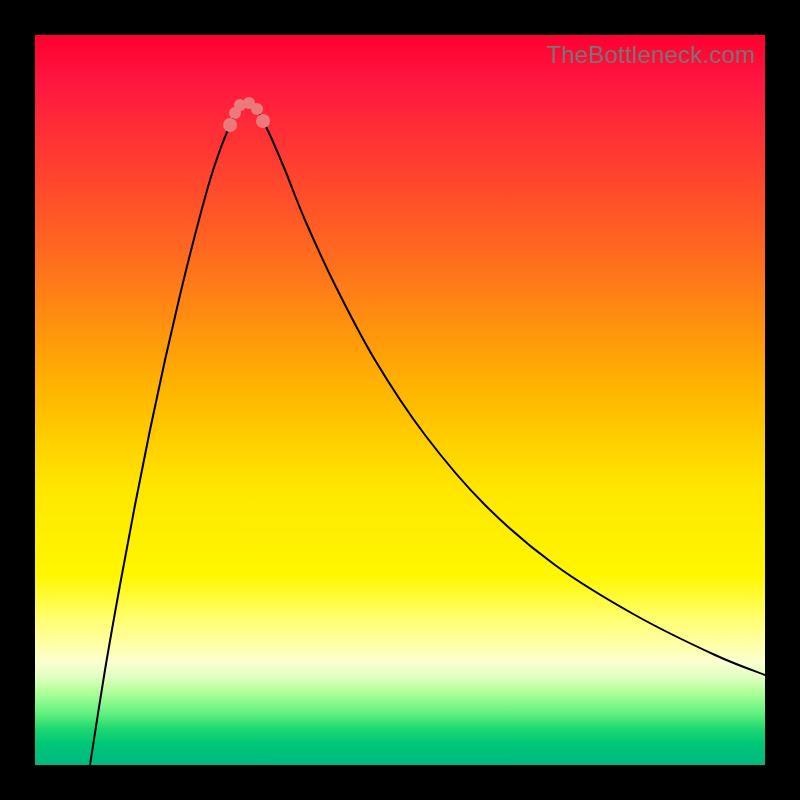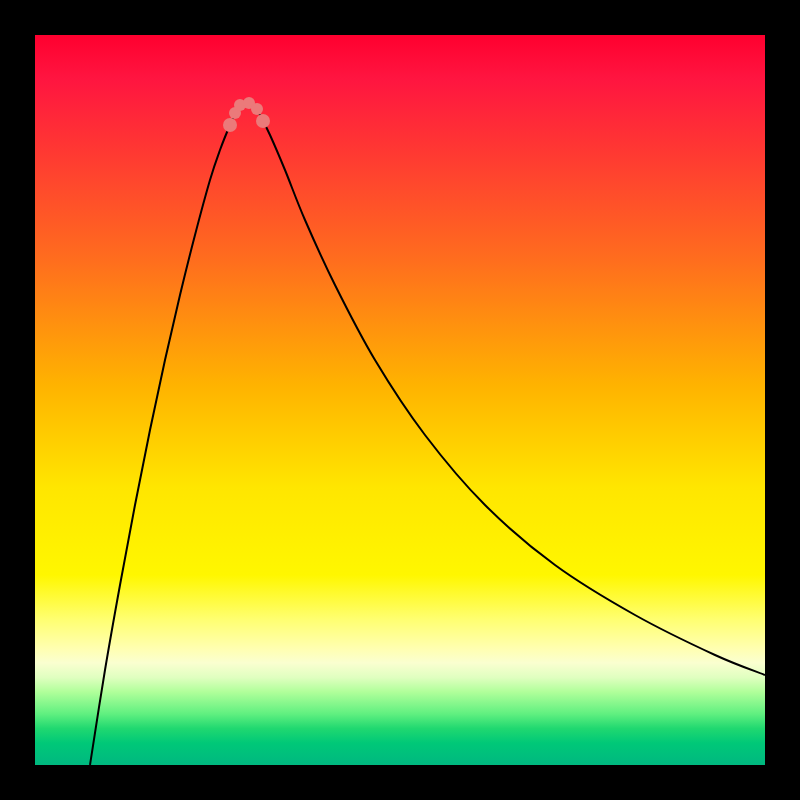--- a/index.html
+++ b/index.html
@@ -67,20 +67,21 @@
   .dot {
     fill: #eb7a7a;
     stroke: none;
   }
 </style>
 </head>
 <body>
 
 <div class="frame">
   <div class="plot">
+    <div class="watermark">TheBottleneck.com</div>
     <svg class="curve" viewBox="0 0 730 730" preserveAspectRatio="none">
       <path id="curvePath" class="curve-path" d="M 55 730 C 57.5 714.1666666666666, 65 665, 70 635 C 75 605, 80 577.5, 85 550 C 90 522.5, 95 495.8333333333333, 100 470 C 105 444.1666666666667, 110 419.1666666666667, 115 395 C 120 370.8333333333333, 125 347.5, 130 325 C 135 302.5, 140 280.8333333333333, 145 260 C 150 239.16666666666666, 155 219.16666666666666, 160 200 C 165 180.83333333333334, 170.83333333333334 159.16666666666666, 175 145 C 179.16666666666666 130.83333333333334, 181.66666666666666 124.16666666666667, 185 115 C 188.33333333333334 105.83333333333333, 192.5 95.83333333333333, 195 90 C 197.5 84.16666666666667, 198.33333333333334 83, 200 80 C 201.66666666666666 77, 203.33333333333334 74, 205 72 C 206.66666666666666 70, 208.33333333333334 68.66666666666667, 210 68 C 211.66666666666666 67.33333333333333, 213.33333333333334 67.33333333333333, 215 68 C 216.66666666666666 68.66666666666667, 218.33333333333334 70, 220 72 C 221.66666666666666 74, 222.5 75.33333333333333, 225 80 C 227.5 84.66666666666667, 230.83333333333334 90.83333333333333, 235 100 C 239.16666666666666 109.16666666666667, 244.16666666666666 120.83333333333333, 250 135 C 255.83333333333334 149.16666666666666, 261.6666666666667 165.83333333333334, 270 185 C 278.3333333333333 204.16666666666666, 288.3333333333333 226.66666666666666, 300 250 C 311.6666666666667 273.3333333333333, 325 300, 340 325 C 355 350, 371.6666666666667 375.8333333333333, 390 400 C 408.3333333333333 424.1666666666667, 428.3333333333333 448.3333333333333, 450 470 C 471.6666666666667 491.6666666666667, 495 511.6666666666667, 520 530 C 545 548.3333333333334, 573.3333333333334 565, 600 580 C 626.6666666666666 595, 658.3333333333334 610, 680 620 C 701.6666666666666 630, 721.6666666666666 636.6666666666666, 730 640"></path>
       <g id="markers">
           <circle cx="195" cy="90" r="7" class="dot"></circle>
           <circle cx="200" cy="78" r="6" class="dot"></circle>
           <circle cx="205" cy="70" r="6" class="dot"></circle>
           <circle cx="214" cy="68" r="6" class="dot"></circle>
           <circle cx="222" cy="74" r="6" class="dot"></circle>
           <circle cx="228" cy="86" r="7" class="dot"></circle>
         </g>

